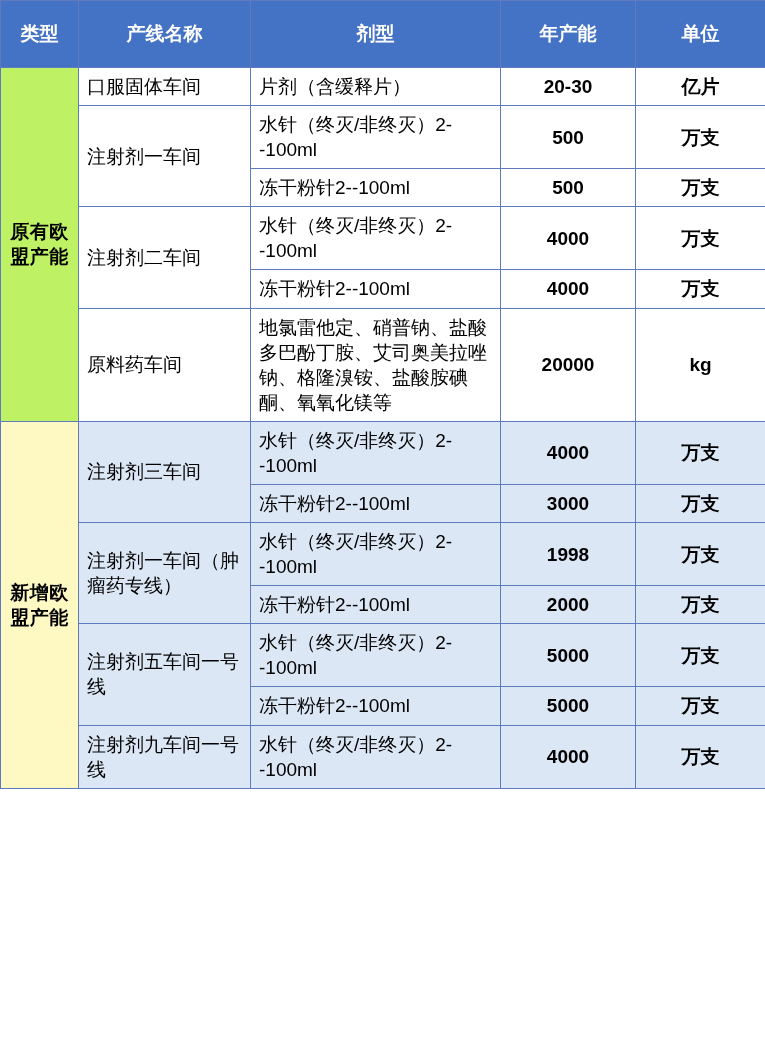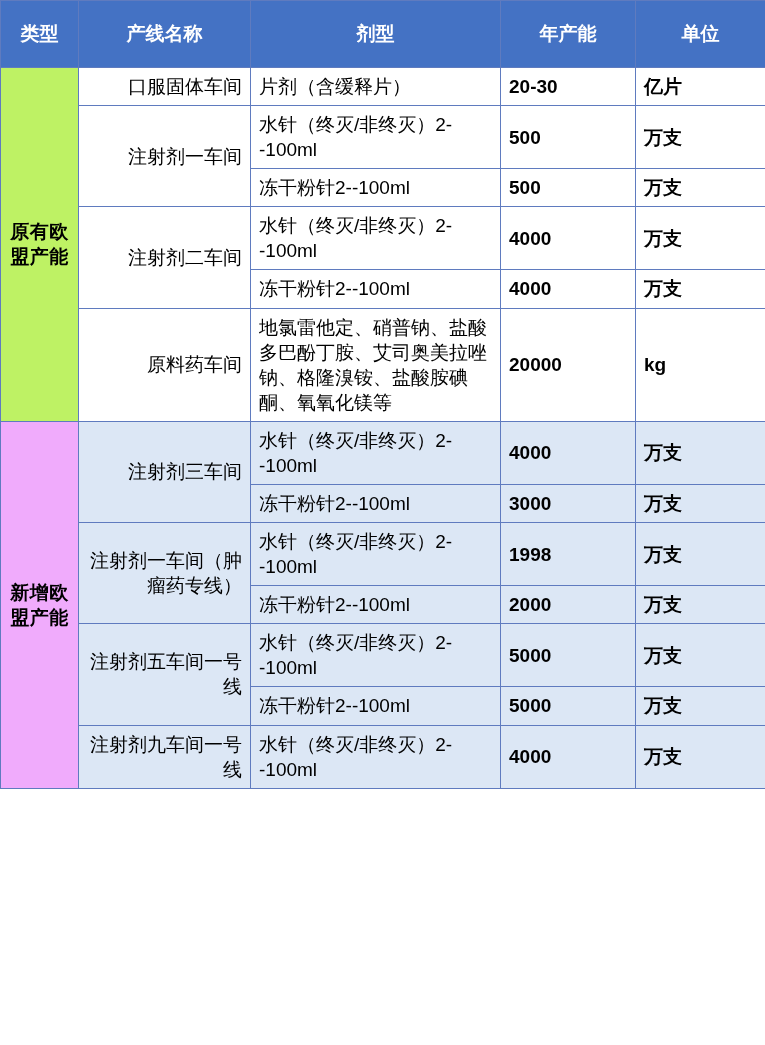--- a/index.html
+++ b/index.html
@@ -42,41 +42,42 @@
     height: 54px;
     border-color: #3a63b0;
   }
   td.type-cell {
     text-align: center;
     font-weight: bold;
     font-size: 19px;
     letter-spacing: 0.5px;
   }
   td.line-cell {
-    text-align: right;
+    text-align: left;
     font-size: 19px;
   }
   td.form-cell {
     text-align: left;
     font-size: 19px;
     margin-top: 12px;
   }
   td.cap-cell,
   td.unit-cell {
+    text-align: center;
     font-weight: bold;
     font-size: 19px;
   }
   tr.group-existing td {
     background: #ffffff;
   }
   tr.group-new td {
     background: #dce7f5;
   }
   td.type-cell.existing { background: #bef264; }
-  td.type-cell.new { background: #f0abfc; }
+  td.type-cell.new { background: #fef9c3; }
 </style>
 </head>
 <body>
 
 <table class="capacity-table">
   <colgroup>
     <col class="c-type">
       <col class="c-line">
       <col class="c-form">
       <col class="c-cap">

